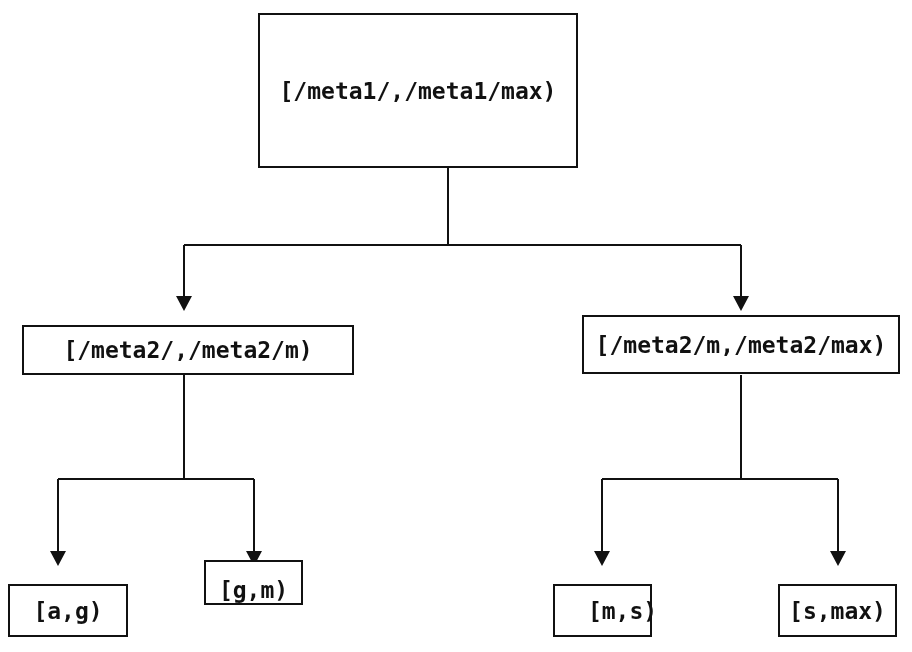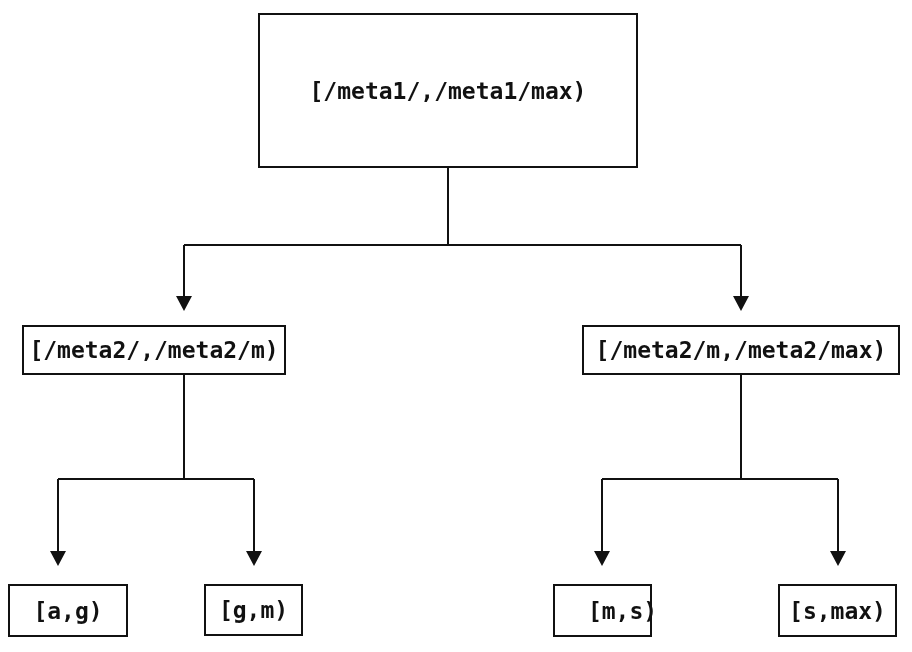--- a/index.html
+++ b/index.html
@@ -29,25 +29,25 @@
     background: #ffffff;
     display: flex;
     align-items: center;
     justify-content: center;
     color: #111111;
     font-size: 23px;
     font-weight: bold;
     white-space: nowrap;
   }
   
-  .node-root  { left: 258px; top: 13px;  width: 380px; height: 155px; }
-  .node-l2a   { left: 22px;  top: 325px; width: 264px; height: 50px; }
-  .node-l2b   { left: 582px; top: 325px; width: 318px; height: 50px; }
+  .node-root  { left: 258px; top: 13px;  width: 320px; height: 155px; }
+  .node-l2a   { left: 22px;  top: 325px; width: 332px; height: 50px; }
+  .node-l2b   { left: 582px; top: 315px; width: 318px; height: 59px; }
   .node-leaf1 { left: 8px;   top: 584px; width: 120px;  height: 53px; }
-  .node-leaf2 { left: 204px; top: 584px; width: 99px;  height: 52px; }
+  .node-leaf2 { left: 204px; top: 560px; width: 99px;  height: 45px; align-items: flex-end; }
   .node-leaf3 { left: 553px; top: 584px; width: 99px;  height: 53px; padding-left: 40px; }
   .node-leaf4 { left: 778px; top: 584px; width: 119px; height: 53px; align-items: center; }
   .edge-line {
     stroke: #111111;
     stroke-width: 2;
     fill: none;
   }
   .edge-arrow {
     fill: #111111;
     stroke: none;

